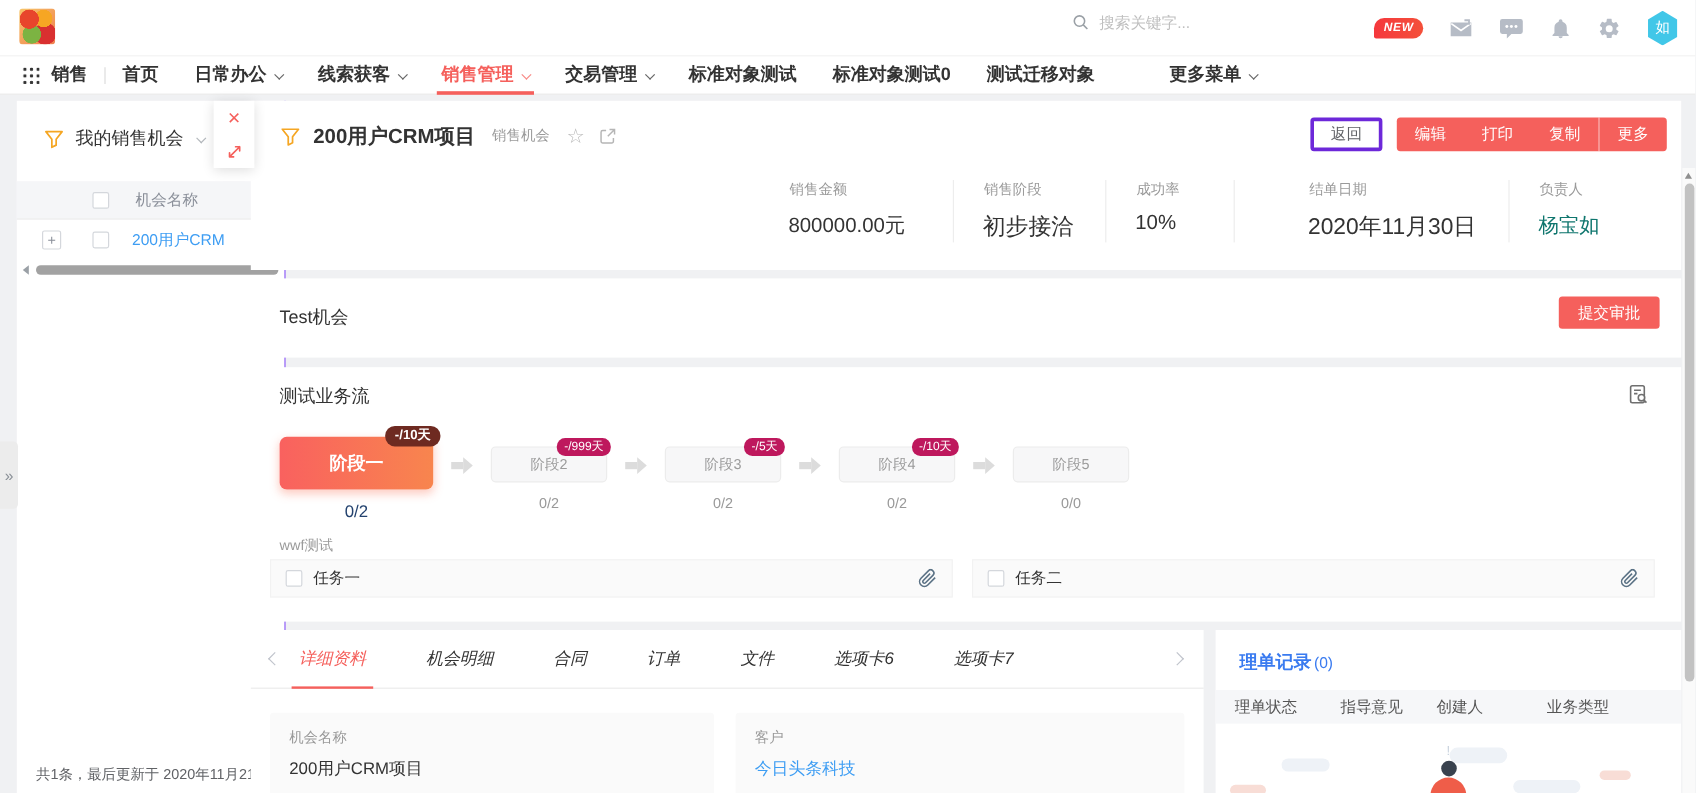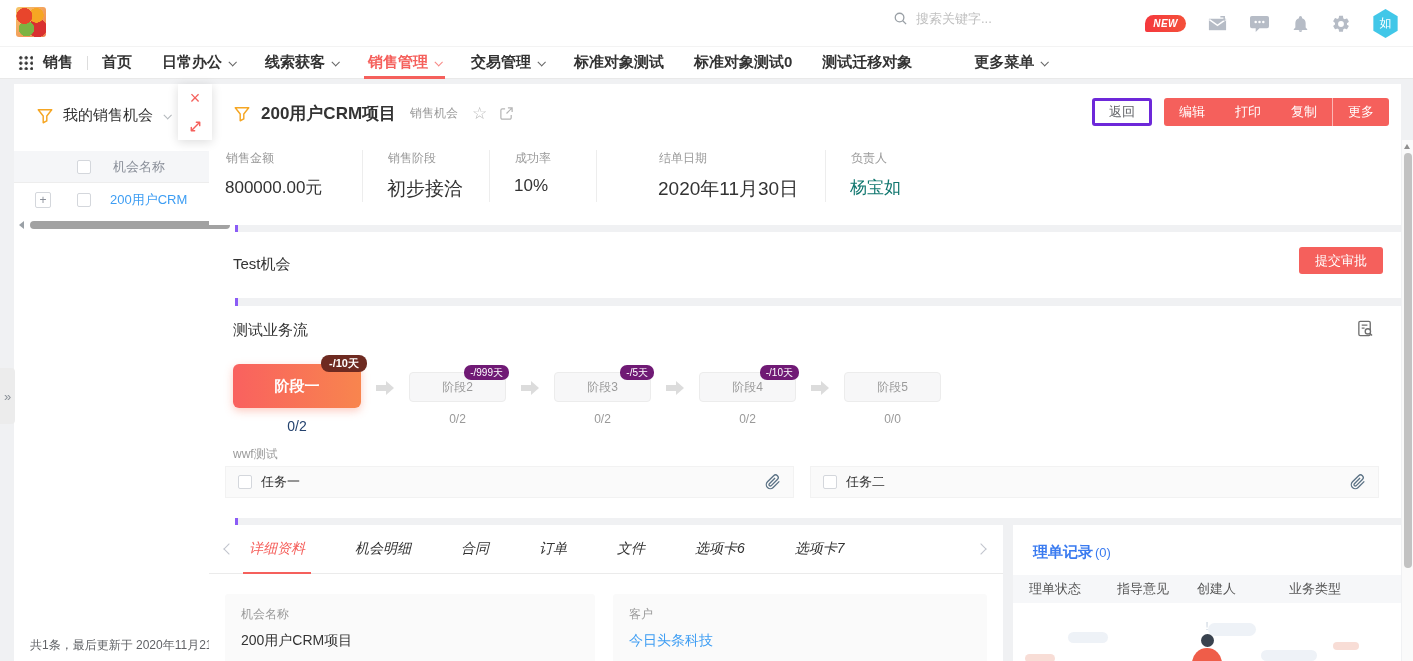--- a/index.html
+++ b/index.html
@@ -33,21 +33,21 @@
   .nav-sep { width:1px; height:14px; background:#ddd; margin:0 14px; }
   .nav-items { display:flex; align-items:flex-end; height:100%; gap:30px;font-weight:bold; }
   .nav-item { height:100%; display:flex; align-items:center; font-size:15px; color:#333; position:relative; cursor:pointer; white-space:nowrap; }
   .nav-item.active { color:#f5605c; }
   .nav-item.active::after { content:""; position:absolute; left:-4px; right:-4px; bottom:-1px; height:3px; background:#f5605c; }
   .nav-item.more { margin-left:32px; }
   .caret { display:inline-block; width:6px; height:6px; border-right:1.3px solid currentColor; border-bottom:1.3px solid currentColor;
     transform:rotate(45deg) translateY(-1px); margin-left:7px; opacity:.75; }
 
   
-  .sidebar { position:absolute; left:14px; top:84px; width:224px; bottom:0; background:#fff; border-right:3px solid #8b5cf6; }
+  .sidebar { position:absolute; left:14px; top:84px; width:224px; bottom:0; background:#fff; border-right:1px solid #8b5cf6; }
   .sb-title { display:flex; align-items:center; padding:22px 0 0 22px; font-size:15px; color:#333; }
   .sb-title .lbl { margin:0 4px 0 9px; }
   .sb-thead { margin-top:26px; height:32px; background:#f5f6f8; border-bottom:1px solid #ededed; display:flex; align-items:center; font-size:13px; color:#8a8f99; }
   .col-plus { width:50px; display:flex; justify-content:flex-start; padding-left:21px; }
   .col-check { width:40px; display:flex; justify-content:center; }
   .cb { width:14px; height:14px; border:1px solid #d4d7dc; border-radius:2px; background:#fff; display:inline-block; }
   .sb-row { height:34px; display:flex; align-items:center; font-size:13px; }
   .plus-btn { width:16px; height:16px; border:1px solid #d4d7dc; border-radius:2px; background:#fff; color:#8a8f99;
     font-size:12px; line-height:14px; text-align:center; }
   .sb-link { color:#3d9df3; margin-left:6px; white-space:nowrap; overflow:hidden; max-width:78px; }
@@ -78,21 +78,21 @@
   .page-title { font-size:17px; font-weight:bold; margin-left:10px; }
   .obj-type { font-size:12px; color:#9a9a9a; margin-left:14px; }
   .star { font-size:17px; color:#b9b9b9; margin-left:14px; line-height:1; cursor:pointer; }
   .share { margin-left:12px; display:flex; cursor:pointer; }
   .head-actions { position:absolute; right:12px; top:14px; display:flex; align-items:center; }
   .btn-back { height:28px; padding:0 14px; background:#fff; border:3px solid #6d28d9; border-radius:3px; color:#606266; font-size:13px;
     display:flex; align-items:center; margin-right:12px; cursor:pointer; }
   .btn-group { display:flex; background:#f5605c; border-radius:3px; height:28px; align-items:center; }
   .btn-red { color:#fff; font-size:13px; padding:0 15px; height:28px; display:flex; align-items:center; cursor:pointer; }
   .btn-red.split { border-left:1px solid rgba(255,255,255,.55); }
-  .fields-row { position:absolute; left:16px; top:66px; right:20px; display:flex; }
+  .fields-row { position:absolute; left:16px; top:66px; right:20px; display:flex;justify-content:flex-end; }
   .f-block { padding:0 24px 0 0; margin-right:24px; border-right:1px solid #ededed; }
   .f-block.b1 { width:138px; } .f-block.b2 { width:103px; } .f-block.b3 { width:83px; } .f-block.b4 { width:168px;margin-left:37px; }
   .f-block.last { border-right:none; }
   .f-label { font-size:12px; color:#9a9a9a; margin-bottom:9px; padding-left:1px; }
   .f-value { font-size:17px; color:#333; }
   .f-value.big { font-size:19px; }
   .f-value.link { color:#0f766e; cursor:pointer; }
 
   
   .appr-name { position:absolute; left:24px; top:23px; font-size:15px; }
@@ -104,21 +104,21 @@
   .flow-tool { position:absolute; right:26px; top:13px; cursor:pointer; }
   .stages { position:absolute; left:24px; top:58px; display:flex; align-items:flex-start; }
   .stage-col { display:flex; flex-direction:column; align-items:center; }
   .stage-col.small { padding-top:8px; }
   .stage-card { position:relative; display:flex; align-items:center; justify-content:center; cursor:pointer; }
   .stage-card.first { width:128px; height:44px; border-radius:6px; background:linear-gradient(90deg,#f9615f,#f8854e);
     color:#fff; font-size:15px; font-weight:bold; box-shadow:0 3px 8px rgba(248,110,80,.35); }
   .stage-card.rest { width:97px; height:30px; background:#f7f7f8; border:1px solid #ececec; border-radius:4px; color:#9b9b9b; font-size:12px; }
   .stage-badge { position:absolute; top:-9px; right:-6px; background:#6e2a21; color:#fff; font-size:11px; line-height:1;
     padding:3px 8px; border-radius:8px; white-space:nowrap; }
-  .stage-badge.gray { top:-8px; right:-4px; background:#701a75; font-size:10px; padding:2.5px 6px; border-radius:7px; }
+  .stage-badge.gray { top:-8px; right:-4px; background:#be185d; font-size:10px; padding:2.5px 6px; border-radius:7px; }
   .stage-count { margin-top:10px; font-size:12px; color:#999; }
   .stage-col.first-col .stage-count { font-size:14px; color:#24426e; }
   .flow-arrow { width:48px; display:flex; justify-content:center; align-items:center; margin-top:17px; }
   .flow-arrow .bar { width:10px; height:6px; background:#dcdcdc; }
   .flow-arrow .tri { width:0; height:0; border-top:7px solid transparent; border-bottom:7px solid transparent; border-left:8px solid #dcdcdc; }
   .flow-note { position:absolute; left:24px; top:140px; font-size:12px; color:#9a9a9a; }
   .tasks { position:absolute; left:16px; right:22px; top:160px; display:flex; gap:16px; }
   .task-bar { flex:1; height:32px; background:#fafafa; border:1px solid #f2f2f2; display:flex; align-items:center; padding:0 12px; }
   .task-label { font-size:13px; margin-left:9px; flex:1; }
 

